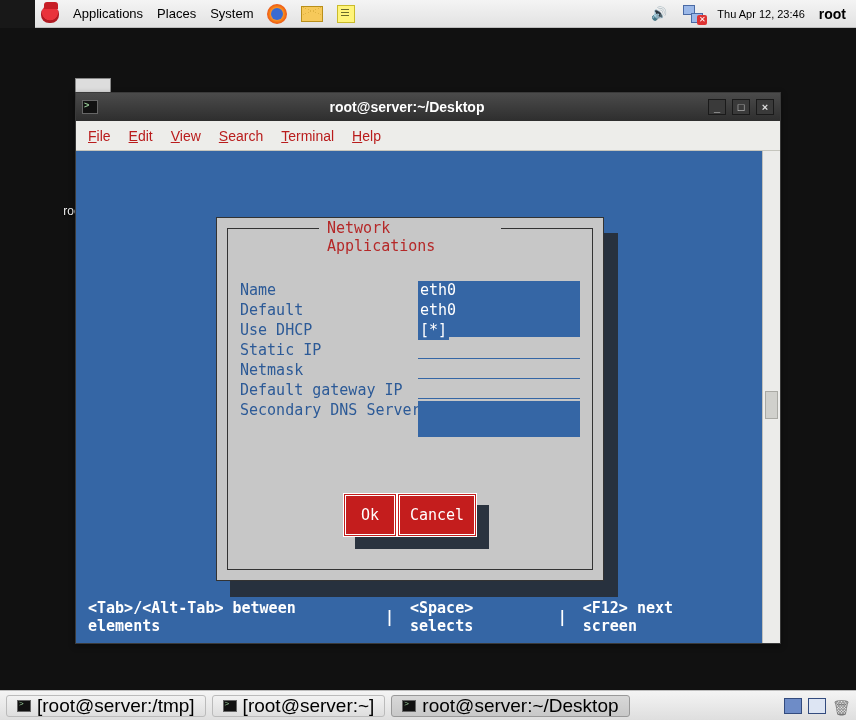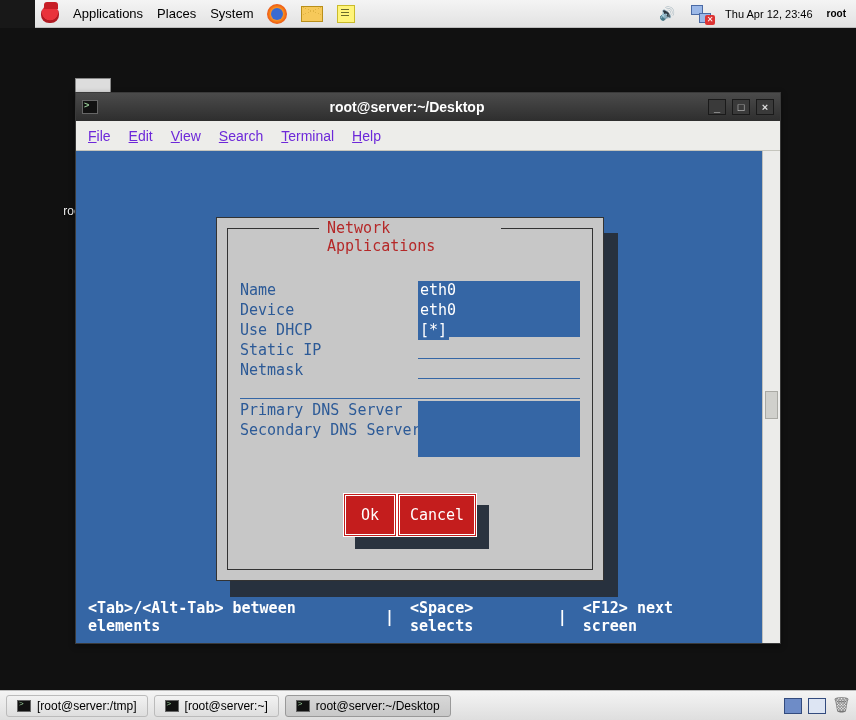--- a/index.html
+++ b/index.html
@@ -23,21 +23,21 @@
   .mail-icon::before { content:""; position:absolute; top:0; left:0; right:0; height:8px; background:linear-gradient(to bottom right, transparent 49%, #b98f1a 50%, transparent 51%), linear-gradient(to bottom left, transparent 49%, #b98f1a 50%, transparent 51%); }
   .note-icon { width:18px; height:18px; background:#fff47a; border:1px solid #c9bb2b; position:relative; }
   .note-icon::before { content:""; position:absolute; top:3px; left:3px; width:8px; height:1px; background:#6b6b2a; box-shadow:0 3px 0 #6b6b2a, 0 6px 0 #6b6b2a; }
   .sound-icon { width:18px; height:16px; position:relative; }
   .sound-icon::before { content:"🔊"; font-size:13px; color:#666; }
   .net-icon { width:20px; height:18px; position:relative; }
   .net-icon .a { position:absolute; width:12px; height:10px; background:#9bb8e8; border:1px solid #4a6aa5; top:0; left:0; }
   .net-icon .b { position:absolute; width:12px; height:10px; background:#9bb8e8; border:1px solid #4a6aa5; bottom:0; right:0; }
   .net-icon .x { position:absolute; bottom:-2px; right:-4px; width:10px; height:10px; background:#d33; color:#fff; font-size:8px; line-height:10px; text-align:center; border-radius:2px; }
   .top-panel .clock { font-size:11px; }
-  .top-panel .user { font-weight:bold; font-size:10px; }
+  .top-panel .user { font-weight:bold; font-size:14px; }
 
   
   .desktop { position:absolute; top:28px; left:0; right:0; bottom:30px; background:#111; }
   .desk-icon { position:absolute; left:60px; width:60px; text-align:center; font-size:12px; color:#eee; text-shadow:0 1px 2px #000; }
   .computer-ic { top:50px; left:68px; width:50px; }
   .computer-ic .ic { width:36px; height:30px; background:#ddd; border:1px solid #888; margin:0 auto 3px; position:relative; }
   .root-ic { top:176px; left:42px; }
 
   
   .term-window {
@@ -48,21 +48,21 @@
     height:28px; background:linear-gradient(#4b4b4b,#2e2e2e);
     display:flex; align-items:center; color:#fff; font-size:14px; font-weight:bold;
     padding:0 6px;
   }
   .titlebar .term-glyph { width:16px; height:14px; background:#111; border:1px solid #666; margin-right:8px; position:relative; }
   .titlebar .term-glyph::before { content:">"; position:absolute; color:#9c9; font-size:9px; left:1px; top:-1px; }
   .titlebar .title { flex:1; text-align:center; }
   .titlebar .btns { display:flex; gap:6px; }
   .titlebar .btn { width:18px; height:16px; background:#3a3a3a; border:1px solid #1a1a1a; color:#ddd; font-size:11px; line-height:14px; text-align:center; }
 
-  .menubar { height:30px; background:#ededea; display:flex; align-items:center; gap:18px; padding:0 12px; font-size:14px; color:#6d28d9; border-bottom:1px solid #c5c5bd; }
+  .menubar { height:30px; background:#ededea; display:flex; align-items:center; gap:18px; padding:0 12px; font-size:14px; color:#b91c1c; border-bottom:1px solid #c5c5bd; }
   .menubar .m u { text-decoration:underline; }
 
   .term-body-wrap { position:relative; height:calc(100% - 58px); display:flex; }
   .term-body {
     flex:1; background:#3566a5; position:relative;
     font-family: "DejaVu Sans Mono","Courier New",monospace;
     font-size:15px;
   }
   .scrollbar { width:18px; background:#ececea; border-left:1px solid #c0c0bc; position:relative; }
   .scrollbar .thumb { position:absolute; left:2px; right:2px; top:240px; height:28px; background:#d0d0cc; border:1px solid #a9a9a4; }
@@ -101,21 +101,21 @@
     position:absolute; left:12px; right:30px; bottom:8px;
     color:#fff; font-weight:bold; font-size:15px;
     display:flex; gap:10px; align-items:center;
   }
   .hint-bar .sep { padding:0 6px; }
 
   
   .taskbar {
     position:absolute; left:0; right:0; bottom:0; height:30px;
     background:linear-gradient(#f4f4f4,#dedede); border-top:1px solid #bdbdbd;
-    display:flex; align-items:center; padding:0 6px; gap:6px; font-size:12px;
+    display:flex; align-items:center; padding:0 6px; gap:6px; font-size:19px;
   }
   .task { display:flex; align-items:center; gap:6px; height:22px; padding:0 10px;
     background:linear-gradient(#f2f2f2,#dedede); border:1px solid #bbb; border-radius:3px; }
   .task.active { background:linear-gradient(#d8d8d8,#c8c8c8); border-color:#999; }
   .task .ic { width:14px; height:12px; background:#111; border:1px solid #666; position:relative; }
   .task .ic::before { content:">"; position:absolute; color:#9c9; font-size:8px; left:1px; top:-2px; }
   .taskbar .tray { margin-left:auto; display:flex; align-items:center; gap:6px; }
   .ws { width:18px; height:16px; background:#6e8cc7; border:1px solid #334b7e; }
   .ws.inactive { background:#dde5f3; }
   .trash { width:18px; height:20px; position:relative; }
@@ -179,41 +179,38 @@
         <div class="tui-dialog">
           <div class="tui-inner">
             <div class="tui-title">Network Applications</div>
 
             <div class="tui-form">
               <div class="tui-row">
                 <span class="lbl">Name</span>
                 <span class="fld text">eth0</span>
               </div>
               <div class="tui-row">
-                <span class="lbl">Device</span>
+                <span class="lbl">Default</span>
                 <span class="fld text">eth0</span>
               </div>
               <div class="tui-row">
                 <span class="lbl">Use DHCP</span>
                 <span class="chk">[*]</span>
               </div>
               <div class="tui-row">
                 <span class="lbl">Static IP</span>
                 <span class="fld underline"></span>
               </div>
               <div class="tui-row">
                 <span class="lbl">Netmask</span>
                 <span class="fld underline"></span>
               </div>
               <div class="tui-row">
+                <span class="lbl">Default gateway IP</span>
                 <span class="fld underline"></span>
-              </div>
-              <div class="tui-row">
-                <span class="lbl">Primary DNS Server</span>
-                <span class="fld text"></span>
               </div>
               <div class="tui-row">
                 <span class="lbl">Secondary DNS Server</span>
                 <span class="fld text"></span>
               </div>
             </div>
 
             <div class="tui-buttons">
               <div class="tui-btn-wrap">
                 <div class="tui-btn-shadow"></div>

